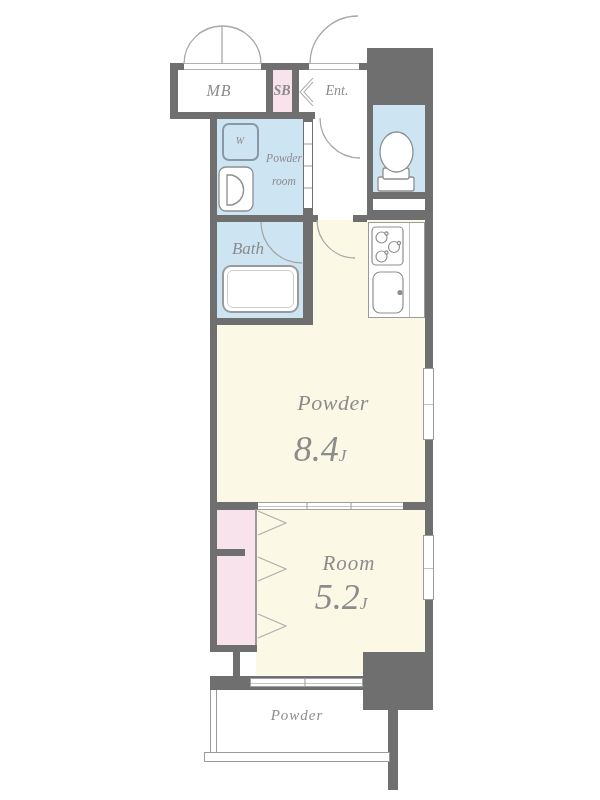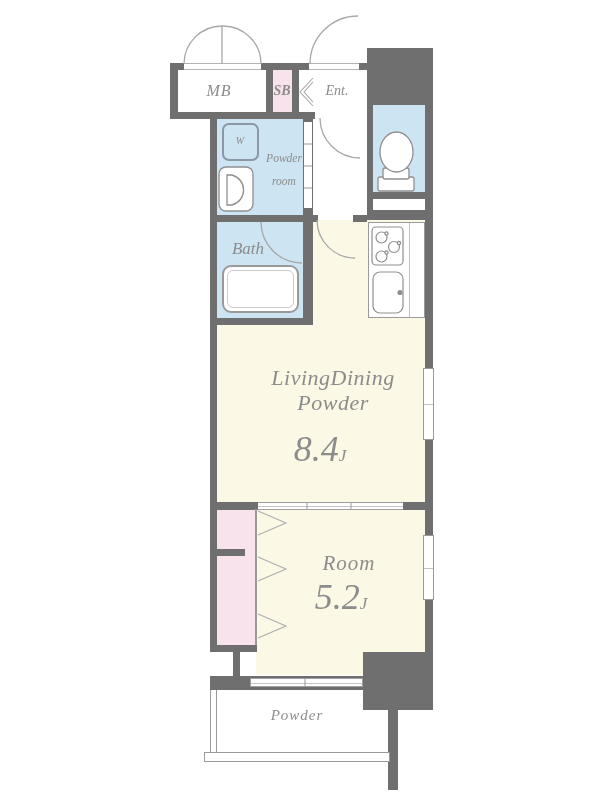--- a/index.html
+++ b/index.html
@@ -137,21 +137,21 @@
   <div class="lbl" style="left:219px;top:91px;font-size:16px;letter-spacing:1px;">MB</div>
   <div class="lbl" style="left:282px;top:91px;font-size:14px;font-weight:bold;">SB</div>
   <div class="lbl" style="left:337px;top:91px;font-size:14px;">Ent.</div>
   <div class="lbl" style="left:240px;top:141px;font-size:10px;">W</div>
   <div class="lbl" style="left:284px;top:170px;font-size:11.5px;line-height:2.0;font-style:italic;">
     <span>Powder</span><br>
     <span>room</span>
   </div>
   <div class="lbl" style="left:248px;top:249px;font-size:17px;">Bath</div>
   <div class="lbl" style="left:333px;top:390px;font-size:22px;letter-spacing:0.5px;">
-    <span>LivingDining</span><br>
+    <br>
     <span>Powder</span>
   </div>
   <div class="lbl" style="left:320px;top:437px;font-size:36px;margin-top:13px;">
     <span>8.4</span><span class="unit">J</span>
   </div>
   <div class="lbl" style="left:349px;top:563px;font-size:21px;letter-spacing:1px;">Room</div>
   <div class="lbl" style="left:341px;top:598px;font-size:36px;">
     <span>5.2</span><span class="unit">J</span>
   </div>
   <div class="lbl" style="left:297px;top:716px;font-size:15px;letter-spacing:1px;">Powder</div>

